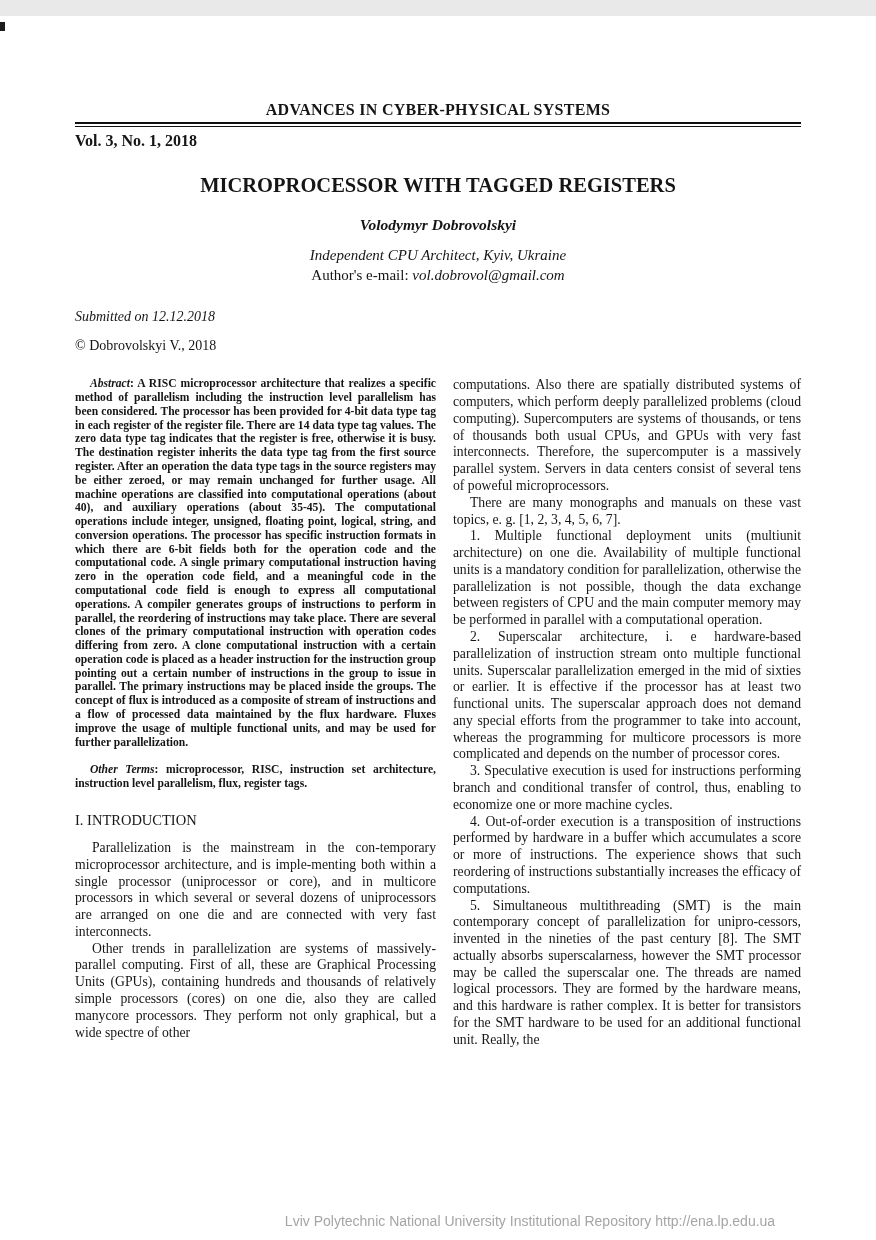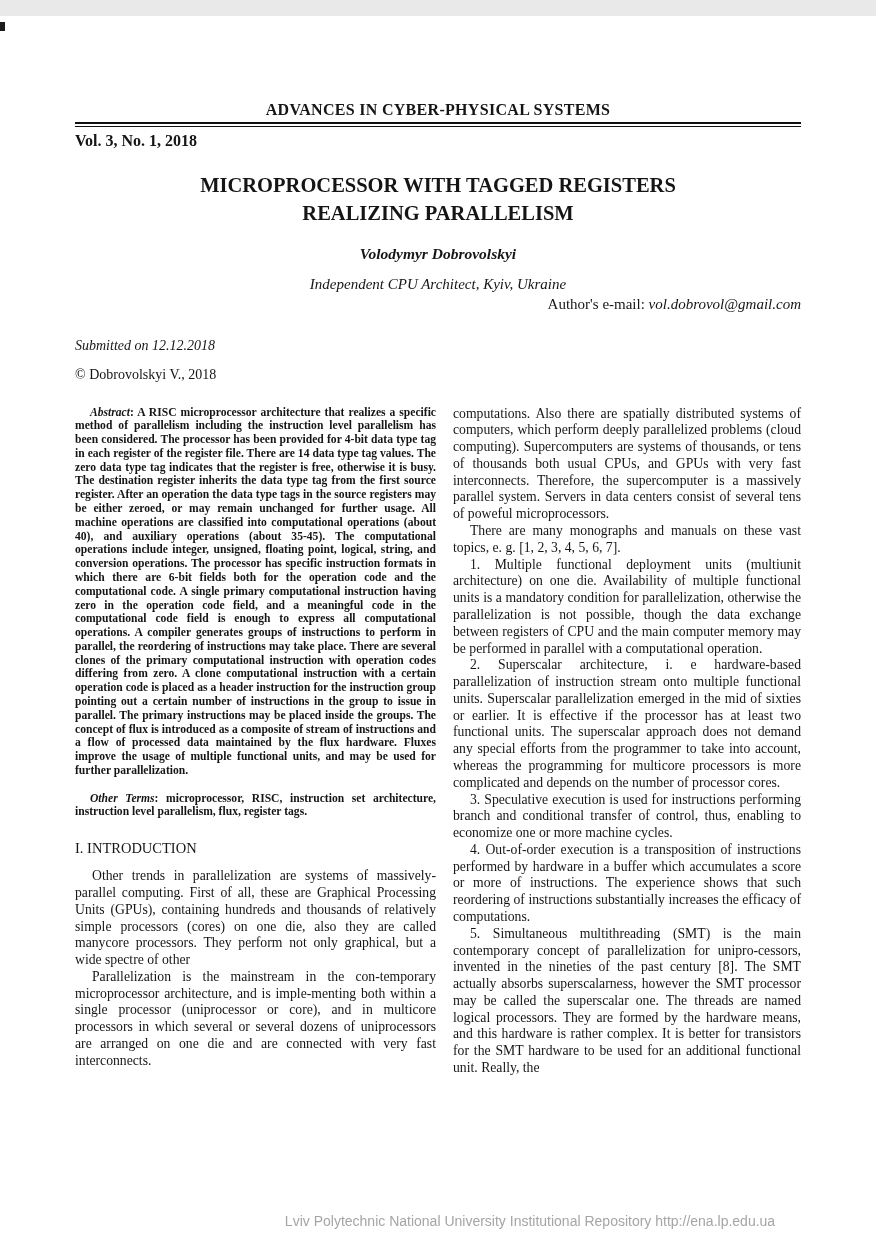--- a/index.html
+++ b/index.html
@@ -48,21 +48,21 @@
     font-size:15.5px;
   }
   .affiliation {
     margin-top:13px;
     text-align:center;
     font-style:italic;
     font-size:15px;
   }
   .email-line {
     margin-top:3px;
-    text-align:right;
+    text-align:center;
     font-size:15px;
   }
   .email-line .email { font-style:italic; }
   .submitted {
     margin-top:25px;
     font-style:italic;
     font-size:14px;
   }
   .copyright {
     margin-top:13px;
@@ -118,21 +118,20 @@
   <div class="artifact"></div>
 
   <div class="content">
 
     <div class="journal-header">ADVANCES IN CYBER-PHYSICAL SYSTEMS</div>
     <div class="header-rule"></div>
     <div class="volume">Vol. 3, No. 1, 2018</div>
 
     <h1 class="title">
       <span>MICROPROCESSOR WITH TAGGED REGISTERS</span><br>
-      <span>REALIZING PARALLELISM</span>
     </h1>
 
     <div class="author">Volodymyr Dobrovolskyi</div>
     <div class="affiliation">Independent CPU Architect, Kyiv, Ukraine</div>
     <div class="email-line">
       <span>Author's e-mail:</span>
       <span class="email">vol.dobrovol@gmail.com</span>
     </div>
 
     <div class="submitted">Submitted on 12.12.2018</div>
@@ -140,22 +139,22 @@
 
     <div class="columns">
 
       <div class="col-left">
         <p class="abstract"><span class="label">Abstract</span><span>: A RISC microprocessor architecture that realizes a specific method of parallelism including the instruction level parallelism has been considered. The processor has been provided for 4-bit data type tag in each register of the register file. There are 14 data type tag values. The zero data type tag indicates that the register is free, otherwise it is busy. The destination register inherits the data type tag from the first source register. After an operation the data type tags in the source registers may be either zeroed, or may remain unchanged for further usage. All machine operations are classified into computational operations (about 40), and auxiliary operations (about 35-45). The computational operations include integer, unsigned, floating point, logical, string, and conversion operations. The processor has specific instruction formats in which there are 6-bit fields both for the operation code and the computational code. A single primary computational instruction having zero in the operation code field, and a meaningful code in the computational code field is enough to express all computational operations. A compiler generates groups of instructions to perform in parallel, the reordering of instructions may take place. There are several clones of the primary computational instruction with operation codes differing from zero. A clone computational instruction with a certain operation code is placed as a header instruction for the instruction group pointing out a certain number of instructions in the group to issue in parallel. The primary instructions may be placed inside the groups. The concept of flux is introduced as a composite of stream of instructions and a flow of processed data maintained by the flux hardware. Fluxes improve the usage of multiple functional units, and may be used for further parallelization.</span></p>
 
         <p class="index-terms"><span class="label">Other Terms</span><span>: microprocessor, RISC, instruction set architecture, instruction level parallelism, flux, register tags.</span></p>
 
         <h2 class="section-heading">I. INTRODUCTION</h2>
 
+        <p class="body-par indent">Parallelization is the mainstream in the con-temporary microprocessor architecture, and is imple-menting both within a single processor (uniprocessor or core), and in multicore processors in which several or several dozens of uniprocessors are arranged on one die and are connected with very fast interconnects.</p>
         <p class="body-par indent">Other trends in parallelization are systems of massively-parallel computing. First of all, these are Graphical Processing Units (GPUs), containing hundreds and thousands of relatively simple processors (cores) on one die, also they are called manycore processors. They perform not only graphical, but a wide spectre of other</p>
-        <p class="body-par indent">Parallelization is the mainstream in the con-temporary microprocessor architecture, and is imple-menting both within a single processor (uniprocessor or core), and in multicore processors in which several or several dozens of uniprocessors are arranged on one die and are connected with very fast interconnects.</p>
       </div>
 
       <div class="col-right">
         <p class="body-par">computations. Also there are spatially distributed systems of computers, which perform deeply parallelized problems (cloud computing). Supercomputers are systems of thousands, or tens of thousands both usual CPUs, and GPUs with very fast interconnects. Therefore, the supercomputer is a massively parallel system. Servers in data centers consist of several tens of poweful microprocessors.</p>
         <p class="body-par indent">There are many monographs and manuals on these vast topics, e. g. [1, 2, 3, 4, 5, 6, 7].</p>
         <p class="body-par indent">1. Multiple functional deployment units (multiunit architecture) on one die. Availability of multiple functional units is a mandatory condition for parallelization, otherwise the parallelization is not possible, though the data exchange between registers of CPU and the main computer memory may be performed in parallel with a computational operation.</p>
         <p class="body-par indent">2. Superscalar architecture, i. e hardware-based parallelization of instruction stream onto multiple functional units. Superscalar parallelization emerged in the mid of sixties or earlier. It is effective if the processor has at least two functional units. The superscalar approach does not demand any special efforts from the programmer to take into account, whereas the programming for multicore processors is more complicated and depends on the number of processor cores.</p>
         <p class="body-par indent">3. Speculative execution is used for instructions performing branch and conditional transfer of control, thus, enabling to economize one or more machine cycles.</p>
         <p class="body-par indent">4. Out-of-order execution is a transposition of instructions performed by hardware in a buffer which accumulates a score or more of instructions. The experience shows that such reordering of instructions substantially increases the efficacy of computations.</p>
         <p class="body-par indent">5. Simultaneous multithreading (SMT) is the main contemporary concept of parallelization for unipro-cessors, invented in the nineties of the past century [8]. The SMT actually absorbs superscalarness, however the SMT processor may be called the superscalar one. The threads are named logical processors. They are formed by the hardware means, and this hardware is rather complex. It is better for transistors for the SMT hardware to be used for an additional functional unit. Really, the</p>

